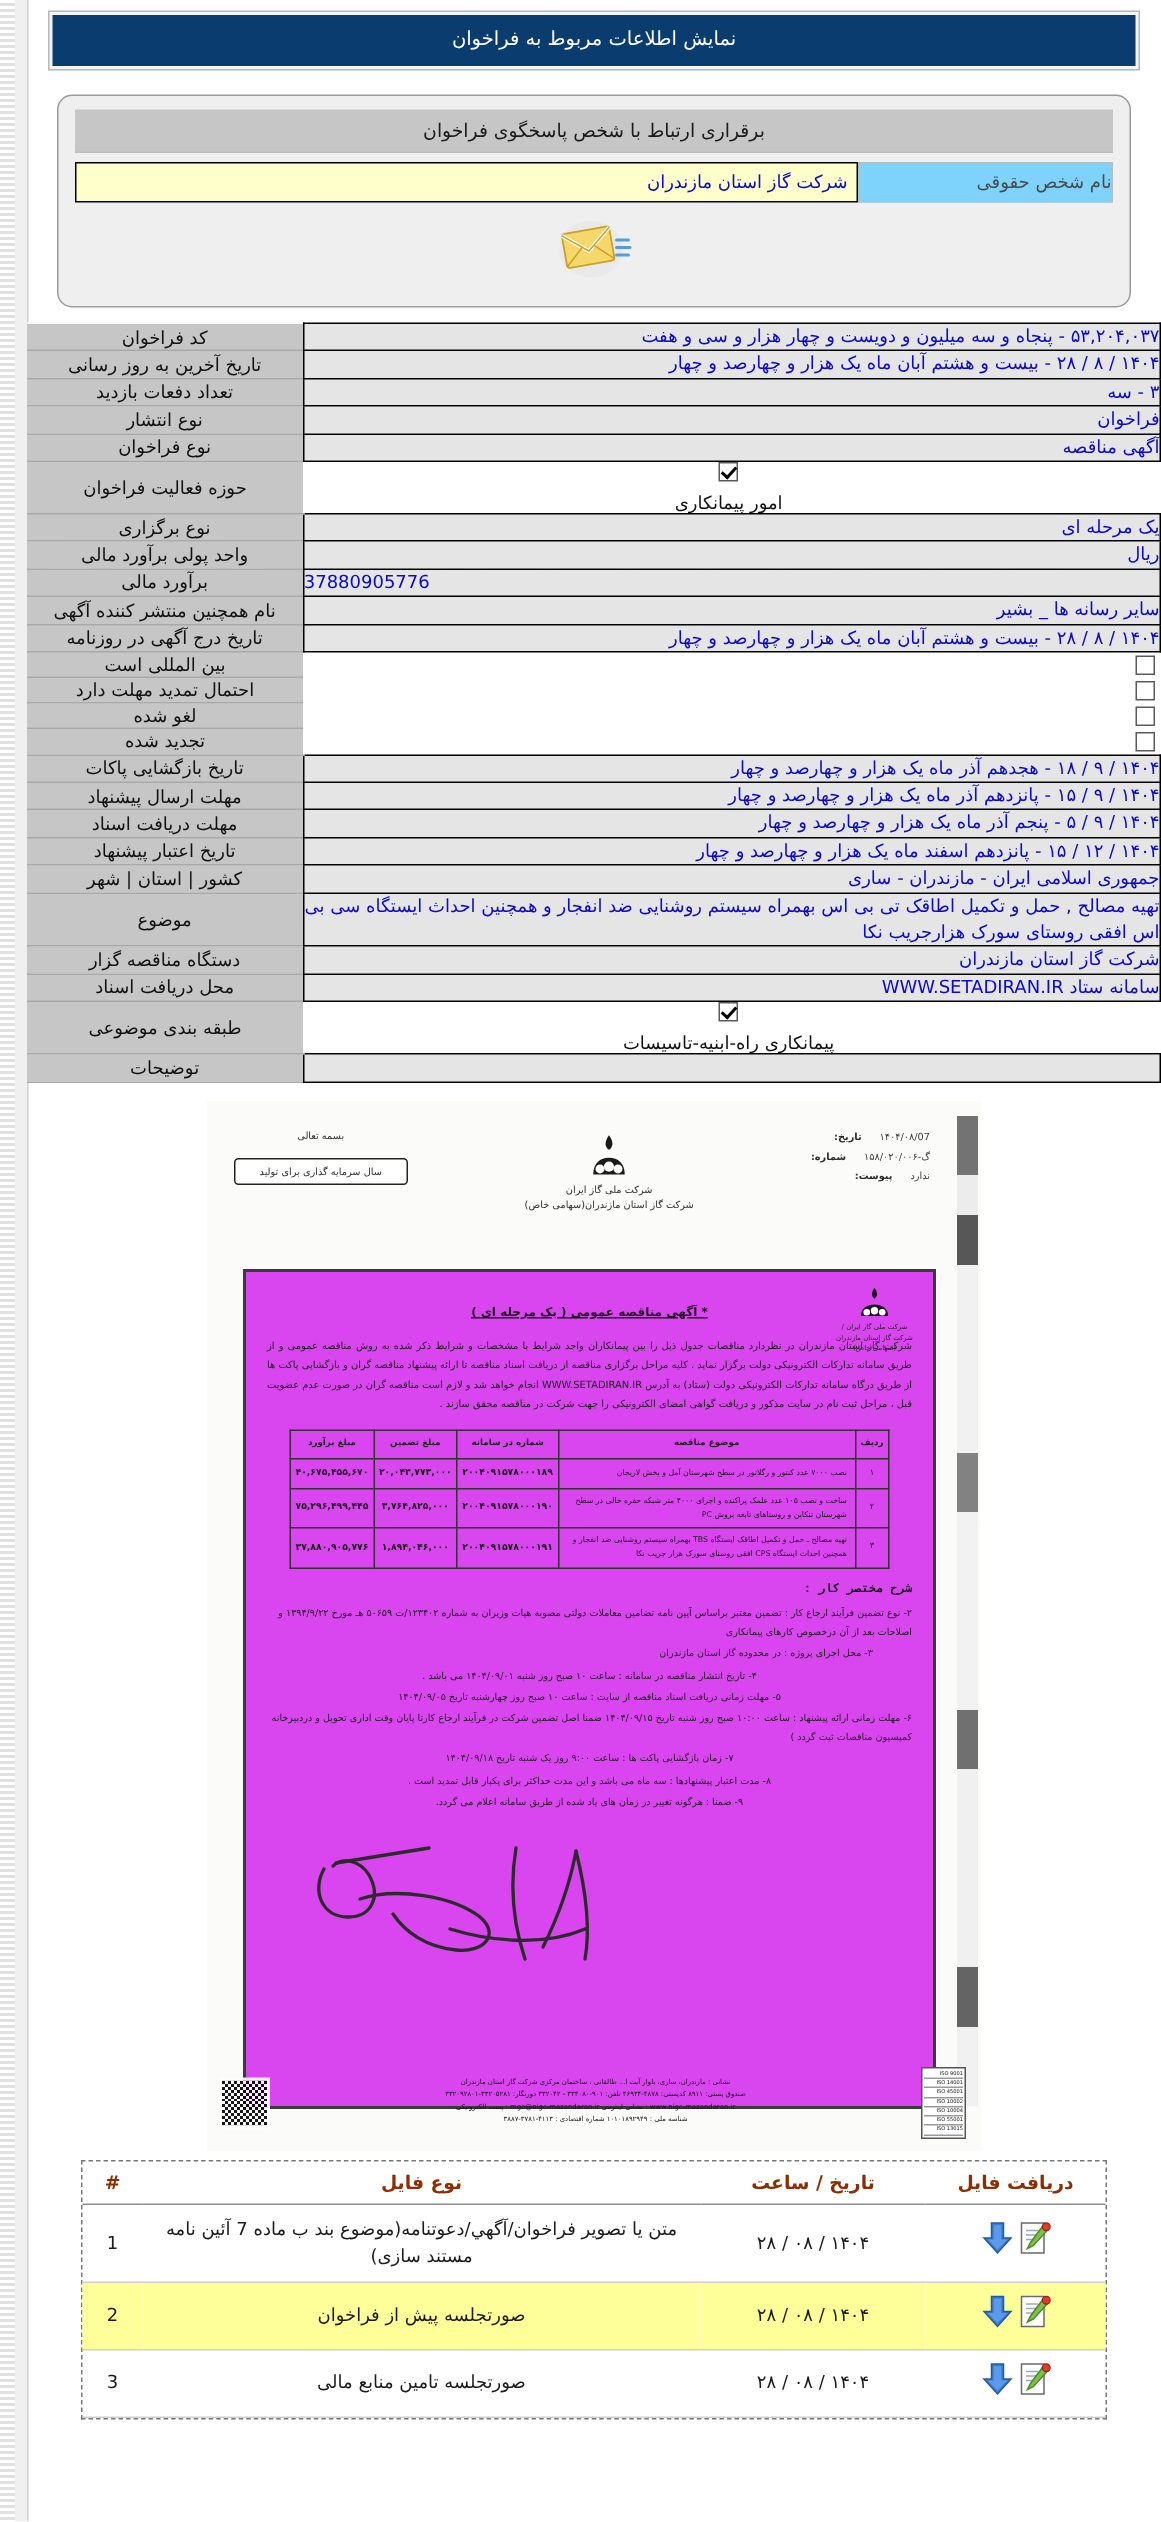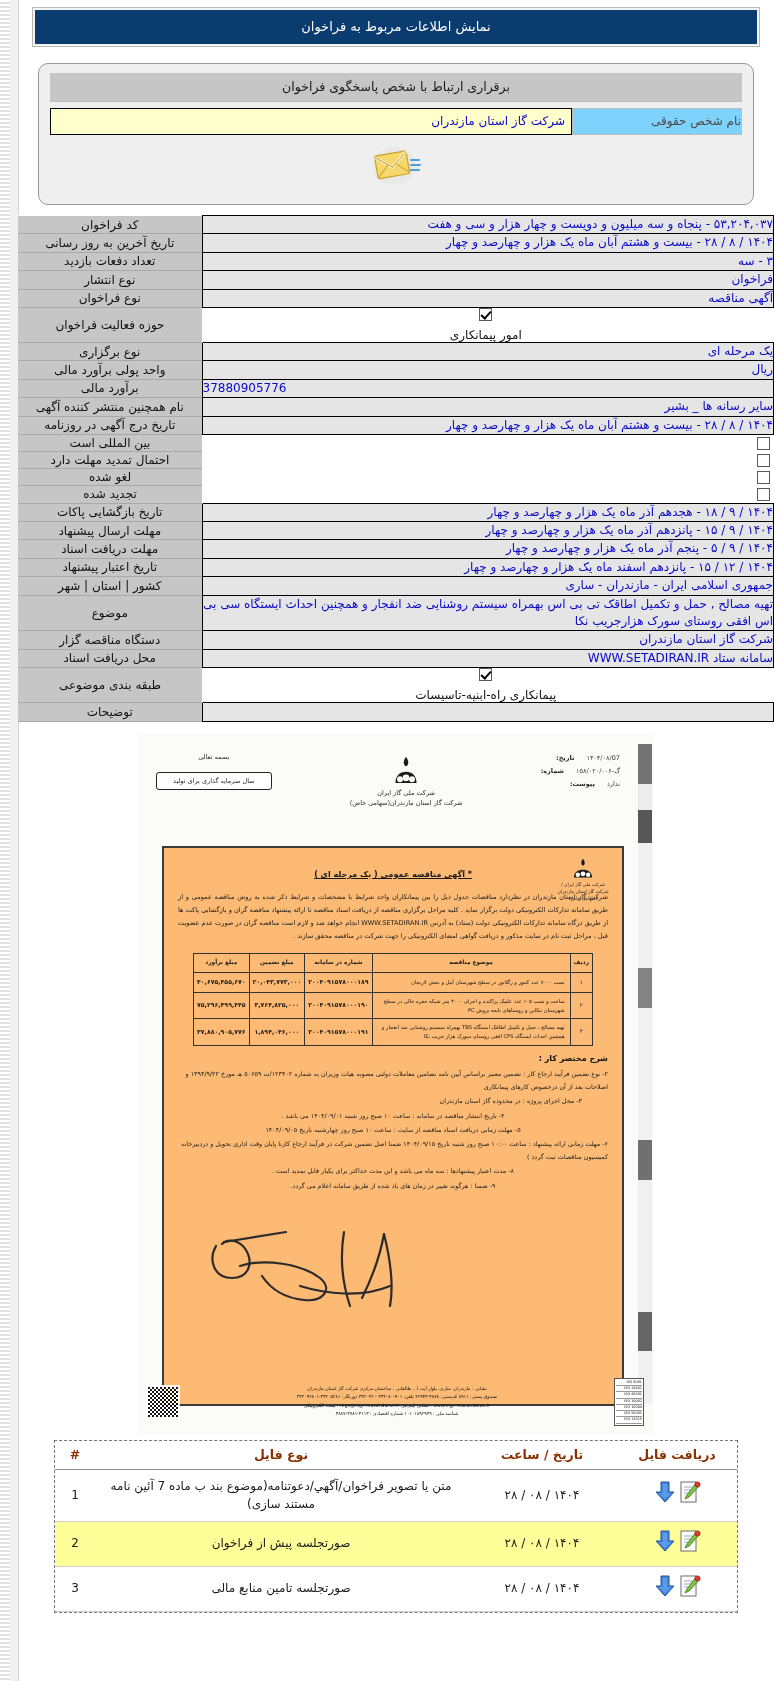--- a/index.html
+++ b/index.html
@@ -229,21 +229,21 @@
     border-radius: 3px;
     padding: 3px 16px;
     font-size: 6.5px;
     position: relative;
     background: #fff;
   }
   .scan-box {
     position: absolute; left: 24px; top: 112px;
     width: 462px; height: 560px;
     border: 2px solid #3a3a3a;
-    background: #fdba74;
+    background: #d946ef;
     padding: 10px 12px;
   }
   .scan-title {
     text-align: center; font-size: 8px; font-weight: bold;
     text-decoration: underline; margin: 12px 0 12px 0; color: #1a1a1a;
   }
   .scan-corner-logo {
     position: absolute; right: 12px; top: 10px;
     width: 54px; text-align: center; font-size: 4.6px; line-height: 1.5;
     color: #222;
@@ -259,21 +259,21 @@
     font-size: 5.6px; color: #1a1a1a;
   }
   .scan-tbl th, .scan-tbl td {
     border: 1px solid #333; padding: 4px 3px;
     text-align: center; line-height: 1.7;
   }
   .scan-tbl th { font-weight: bold; font-size: 5.8px; }
   .scan-tbl td.subj { text-align: right; padding-right: 5px; font-size: 5.2px; }
   .scan-tbl td.num { font-weight: bold; font-size: 6.2px; letter-spacing: .2px; }
   .scan-sub {
-    font-size: 8px; font-weight: bold; margin: 8px 2px 5px 2px; color: #111;
+    font-size: 8px; font-weight: bold; margin: 8px 2px 5px 2px; color: #111; font-family: Liberation Mono, monospace;
   }
   .scan-li {
     font-size: 6.4px; line-height: 1.95; margin: 0 2px 2px 2px;
     text-align: right; color: #1c1c1c;
   }
   .scan-li.ind { padding-right: 26px; }
   .scan-li.ctr { text-align: center; }
   .signature {
     position: absolute; left: 30px; bottom: 92px;
     width: 250px; height: 110px; pointer-events: none;
@@ -628,20 +628,21 @@
             </tr>
           </tbody>
         </table>
 
         <div class="scan-sub">شرح مختصر کار :</div>
         <div class="scan-li">۲-  نوع تضمین فرآیند ارجاع کار : تضمین معتبر براساس آیین نامه تضامین معاملات دولتی مصوبه هیات وزیران به شماره ۱۲۳۴۰۲/ت ۵۰۶۵۹ هـ  مورخ ۱۳۹۴/۹/۲۲ و اصلاحات بعد از آن درخصوص کارهای پیمانکاری</div>
         <div class="scan-li ind">۳-   محل اجرای پروژه : در محدوده گاز استان مازندران</div>
         <div class="scan-li ctr">۴-  تاریخ انتشار مناقصه در سامانه : ساعت ۱۰ صبح روز شنبه  ۱۴۰۴/۰۹/۰۱ می باشد .</div>
         <div class="scan-li ctr">۵-  مهلت زمانی دریافت اسناد مناقصه از سایت : ساعت ۱۰ صبح روز چهارشنبه تاریخ ۱۴۰۴/۰۹/۰۵</div>
         <div class="scan-li">۶-   مهلت زمانی ارائه پیشنهاد : ساعت  ۱۰:۰۰ صبح روز شنبه  تاریخ ۱۴۰۴/۰۹/۱۵ ضمنا اصل تضمین شرکت در فرآیند ارجاع کارتا پایان وقت اداری تحویل و دردبیرخانه کمیسیون مناقصات ثبت گردد )</div>
+        <div class="scan-li ctr">۷-  زمان بازگشایی پاکت ها : ساعت ۹:۰۰ روز یک شنبه  تاریخ ۱۴۰۴/۰۹/۱۸</div>
         <div class="scan-li ctr">۸-  مدت اعتبار پیشنهادها : سه ماه می باشد و این مدت حداکثر برای یکبار قابل تمدید است .</div>
         <div class="scan-li ctr">۹-   ضمنا : هرگونه تغییر در زمان های یاد شده از طریق سامانه اعلام می گردد.</div>
 
         <svg class="signature" viewBox="0 0 250 110">
           <g fill="none" stroke="#2b2b2b" stroke-width="2.2" stroke-linecap="round">
             <path d="M22 44 C14 58 20 76 38 76 C54 76 60 62 52 48 C46 38 34 36 28 42"></path>
             <path d="M30 40 L92 30"></path>
             <path d="M46 64 C70 56 108 62 126 76 C140 88 128 100 110 98 C90 96 76 86 68 74"></path>
             <path d="M106 84 C132 92 168 96 196 84"></path>
             <path d="M150 30 C146 54 148 80 156 104"></path>

